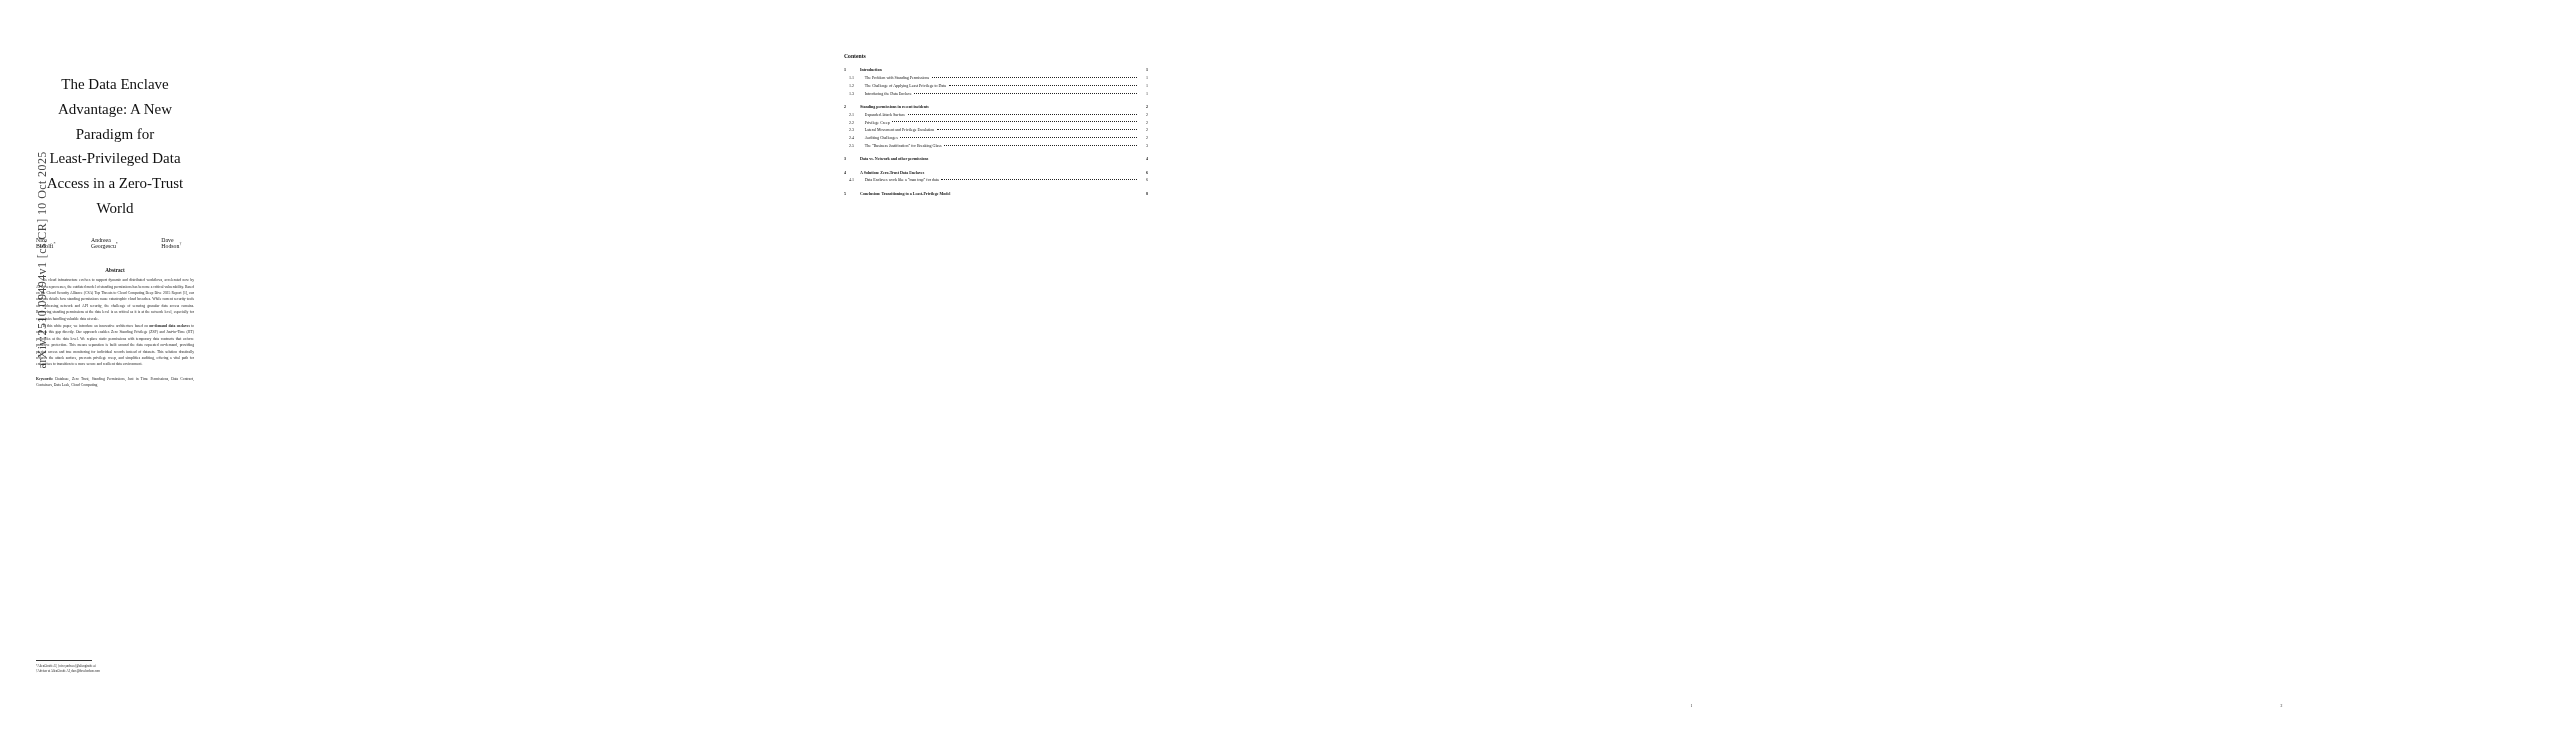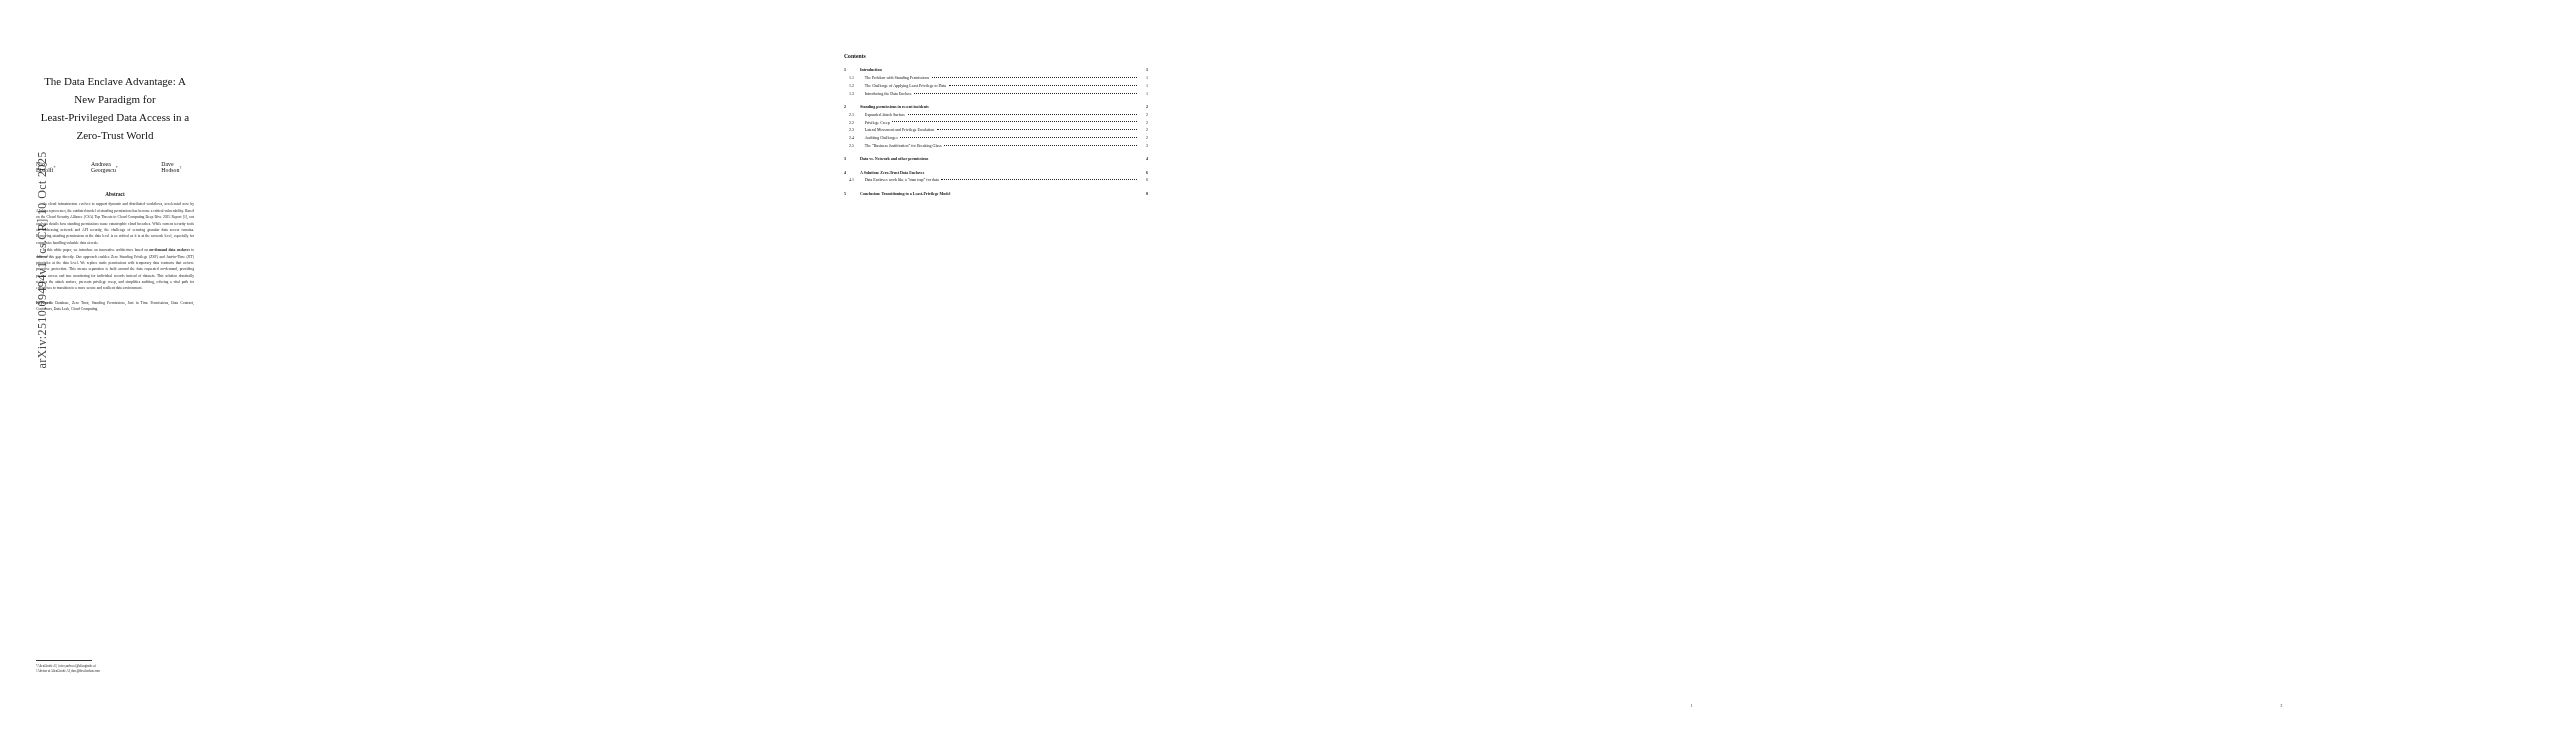--- a/index.html
+++ b/index.html
@@ -14,21 +14,21 @@
 
   
   .arxiv-stamp{
     position:absolute;left:-58px;top:261px;width:200px;
     transform:rotate(-90deg);transform-origin:center center;
     font-family:"Liberation Serif",serif;font-size:12px;color:#4a4a4a;
     letter-spacing:0.4px;white-space:nowrap;text-align:center;
   }
 
   .body1{position:absolute;left:36px;top:0;width:158px;}
-  .title{font-size:11px;line-height:1.65;text-align:center;margin-top:72px;color:#111;}
+  .title{font-size:15px;line-height:1.65;text-align:center;margin-top:72px;color:#111;}
   .authors{display:flex;justify-content:center;gap:24px;font-size:5.8px;margin-top:16px;color:#111;}
   .abs-h{text-align:center;font-weight:bold;font-size:5.2px;margin-top:18px;color:#111;}
   .abs{font-size:3.7px;line-height:1.72;text-align:justify;margin-top:4.9px;color:#1a1a1a;}
   .abs p{margin:0;text-indent:6.7px;}
   .abs p+p{margin-top:1.2px;}
   .kw{font-size:3.7px;line-height:1.72;text-align:justify;margin-top:8px;color:#1a1a1a;}
   .fn-rule{position:absolute;left:36px;top:660px;width:56px;height:0.6px;background:#333;}
   .fns{position:absolute;left:36px;top:663px;width:159px;font-size:3px;line-height:1.62;color:#1a1a1a;}
   .fns div{margin-top:0.6px;}
   sup{font-size:.72em;vertical-align:super;line-height:0;}

